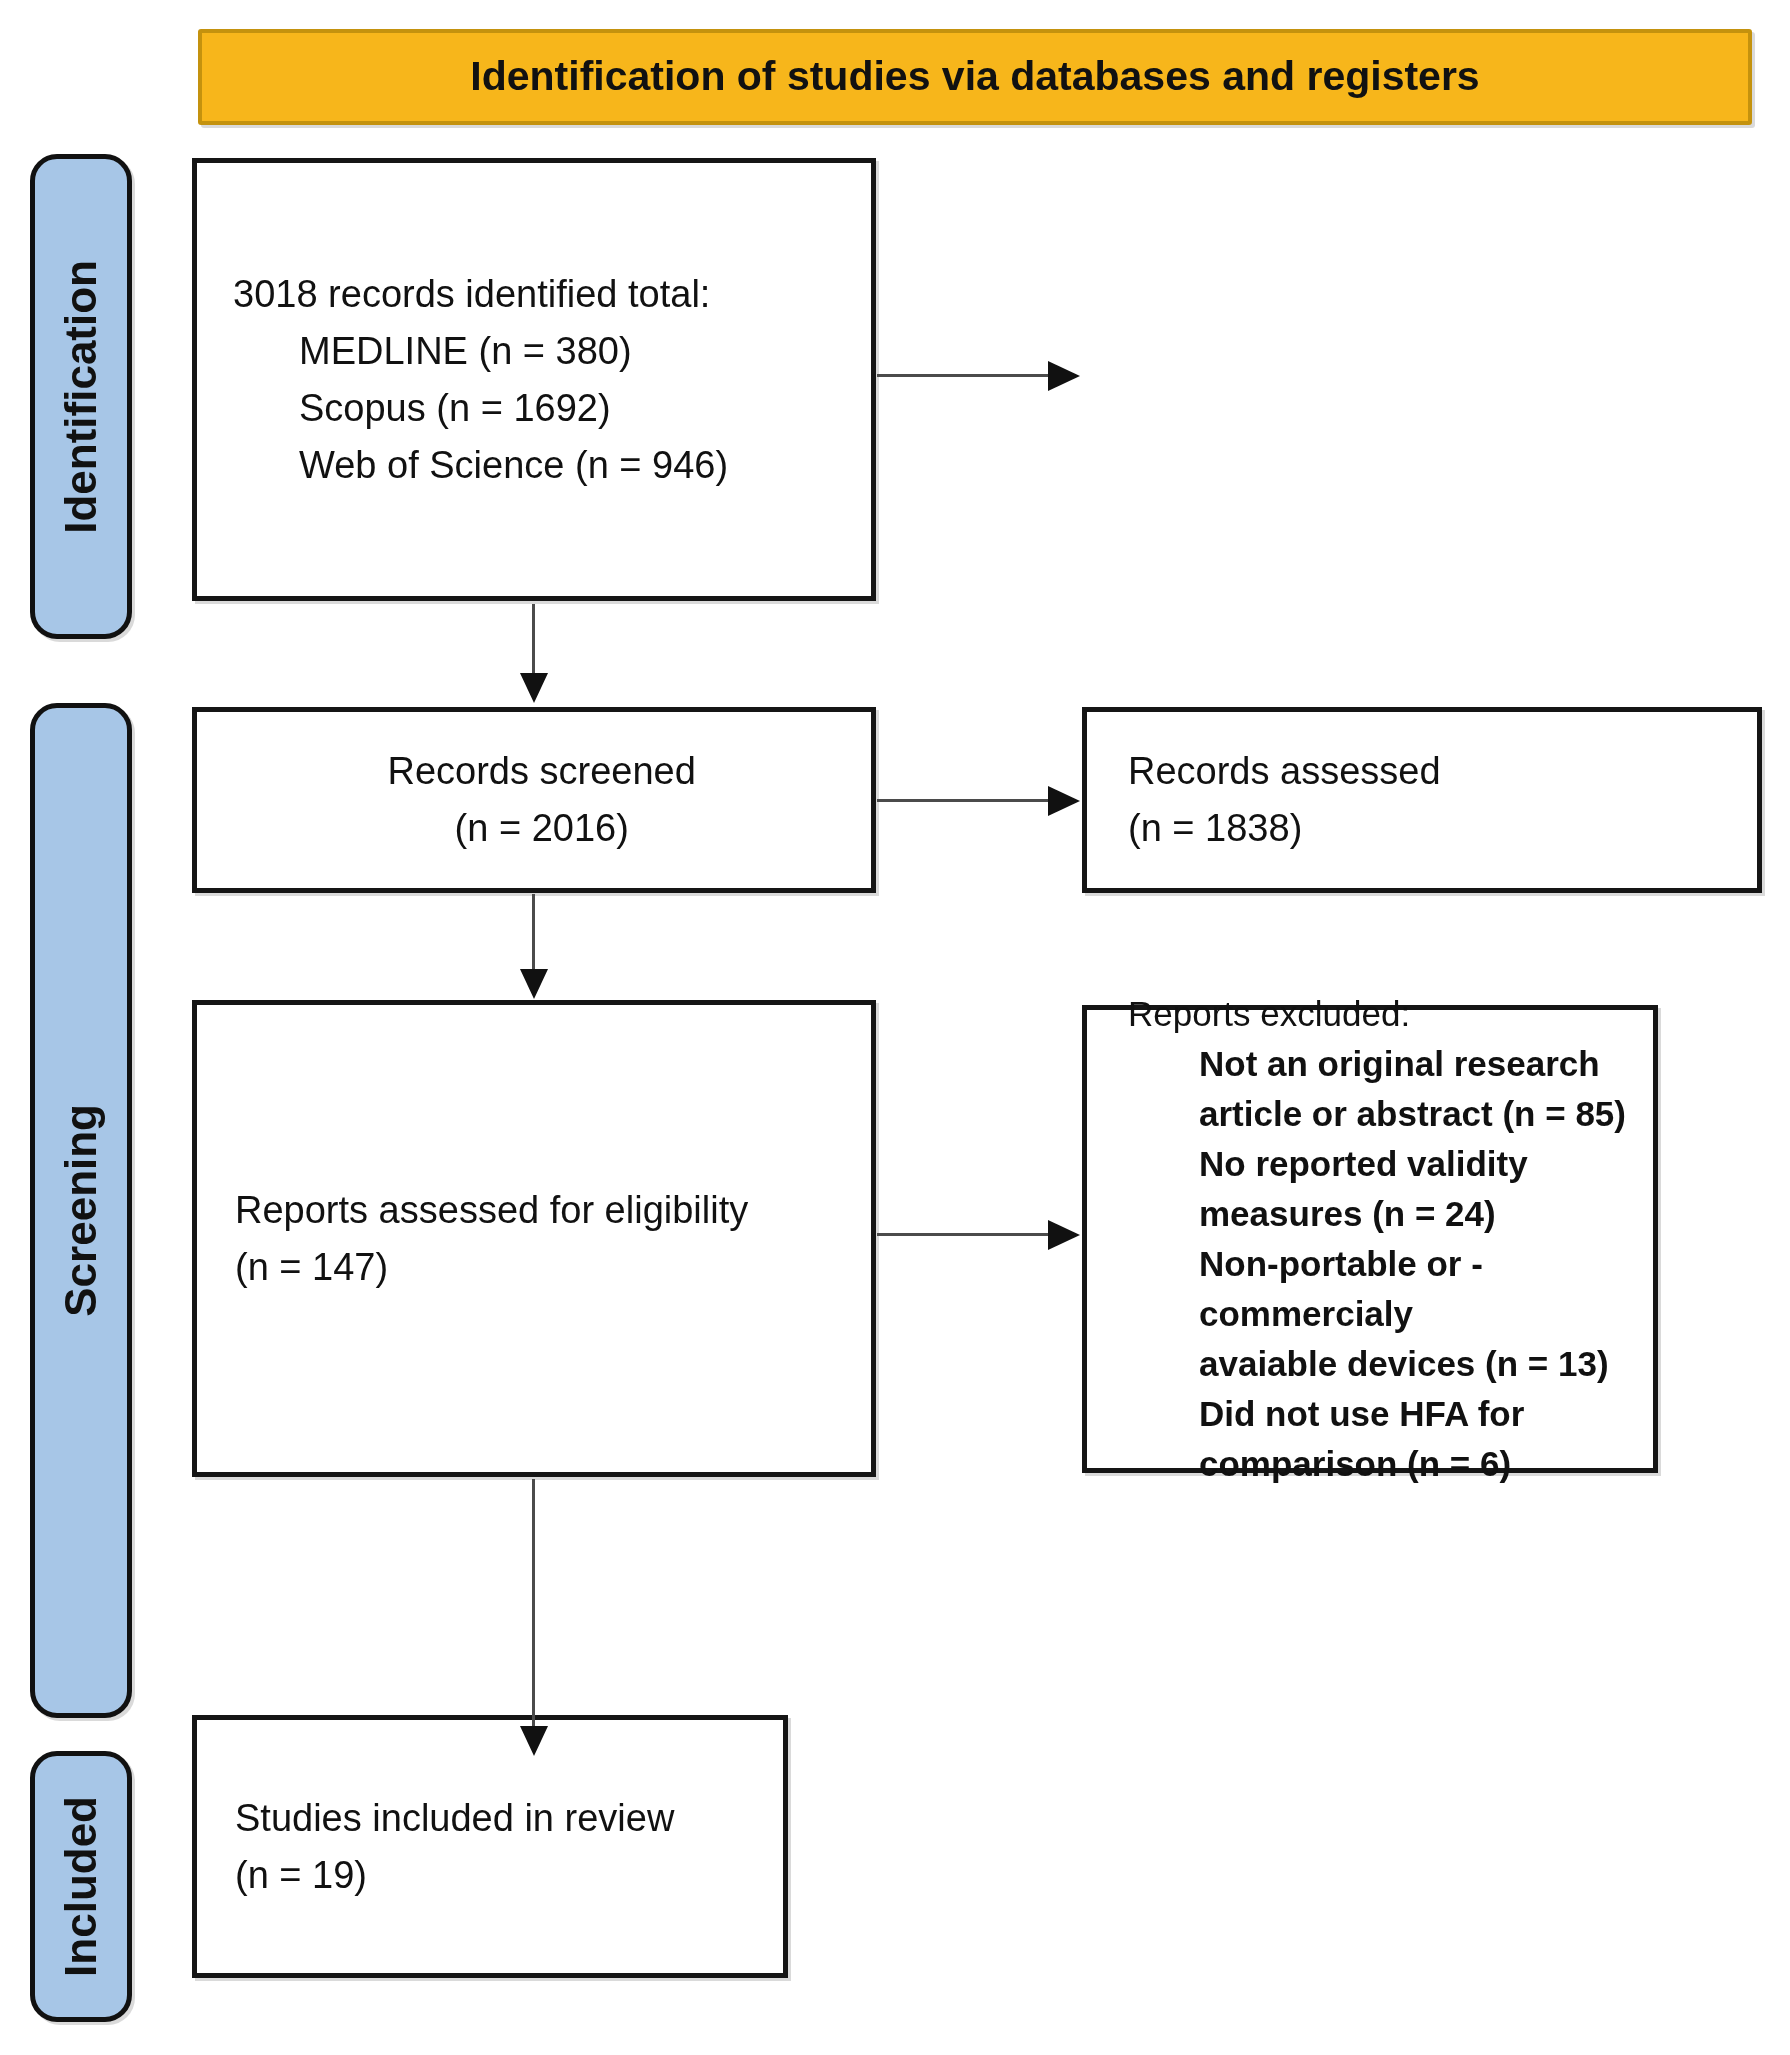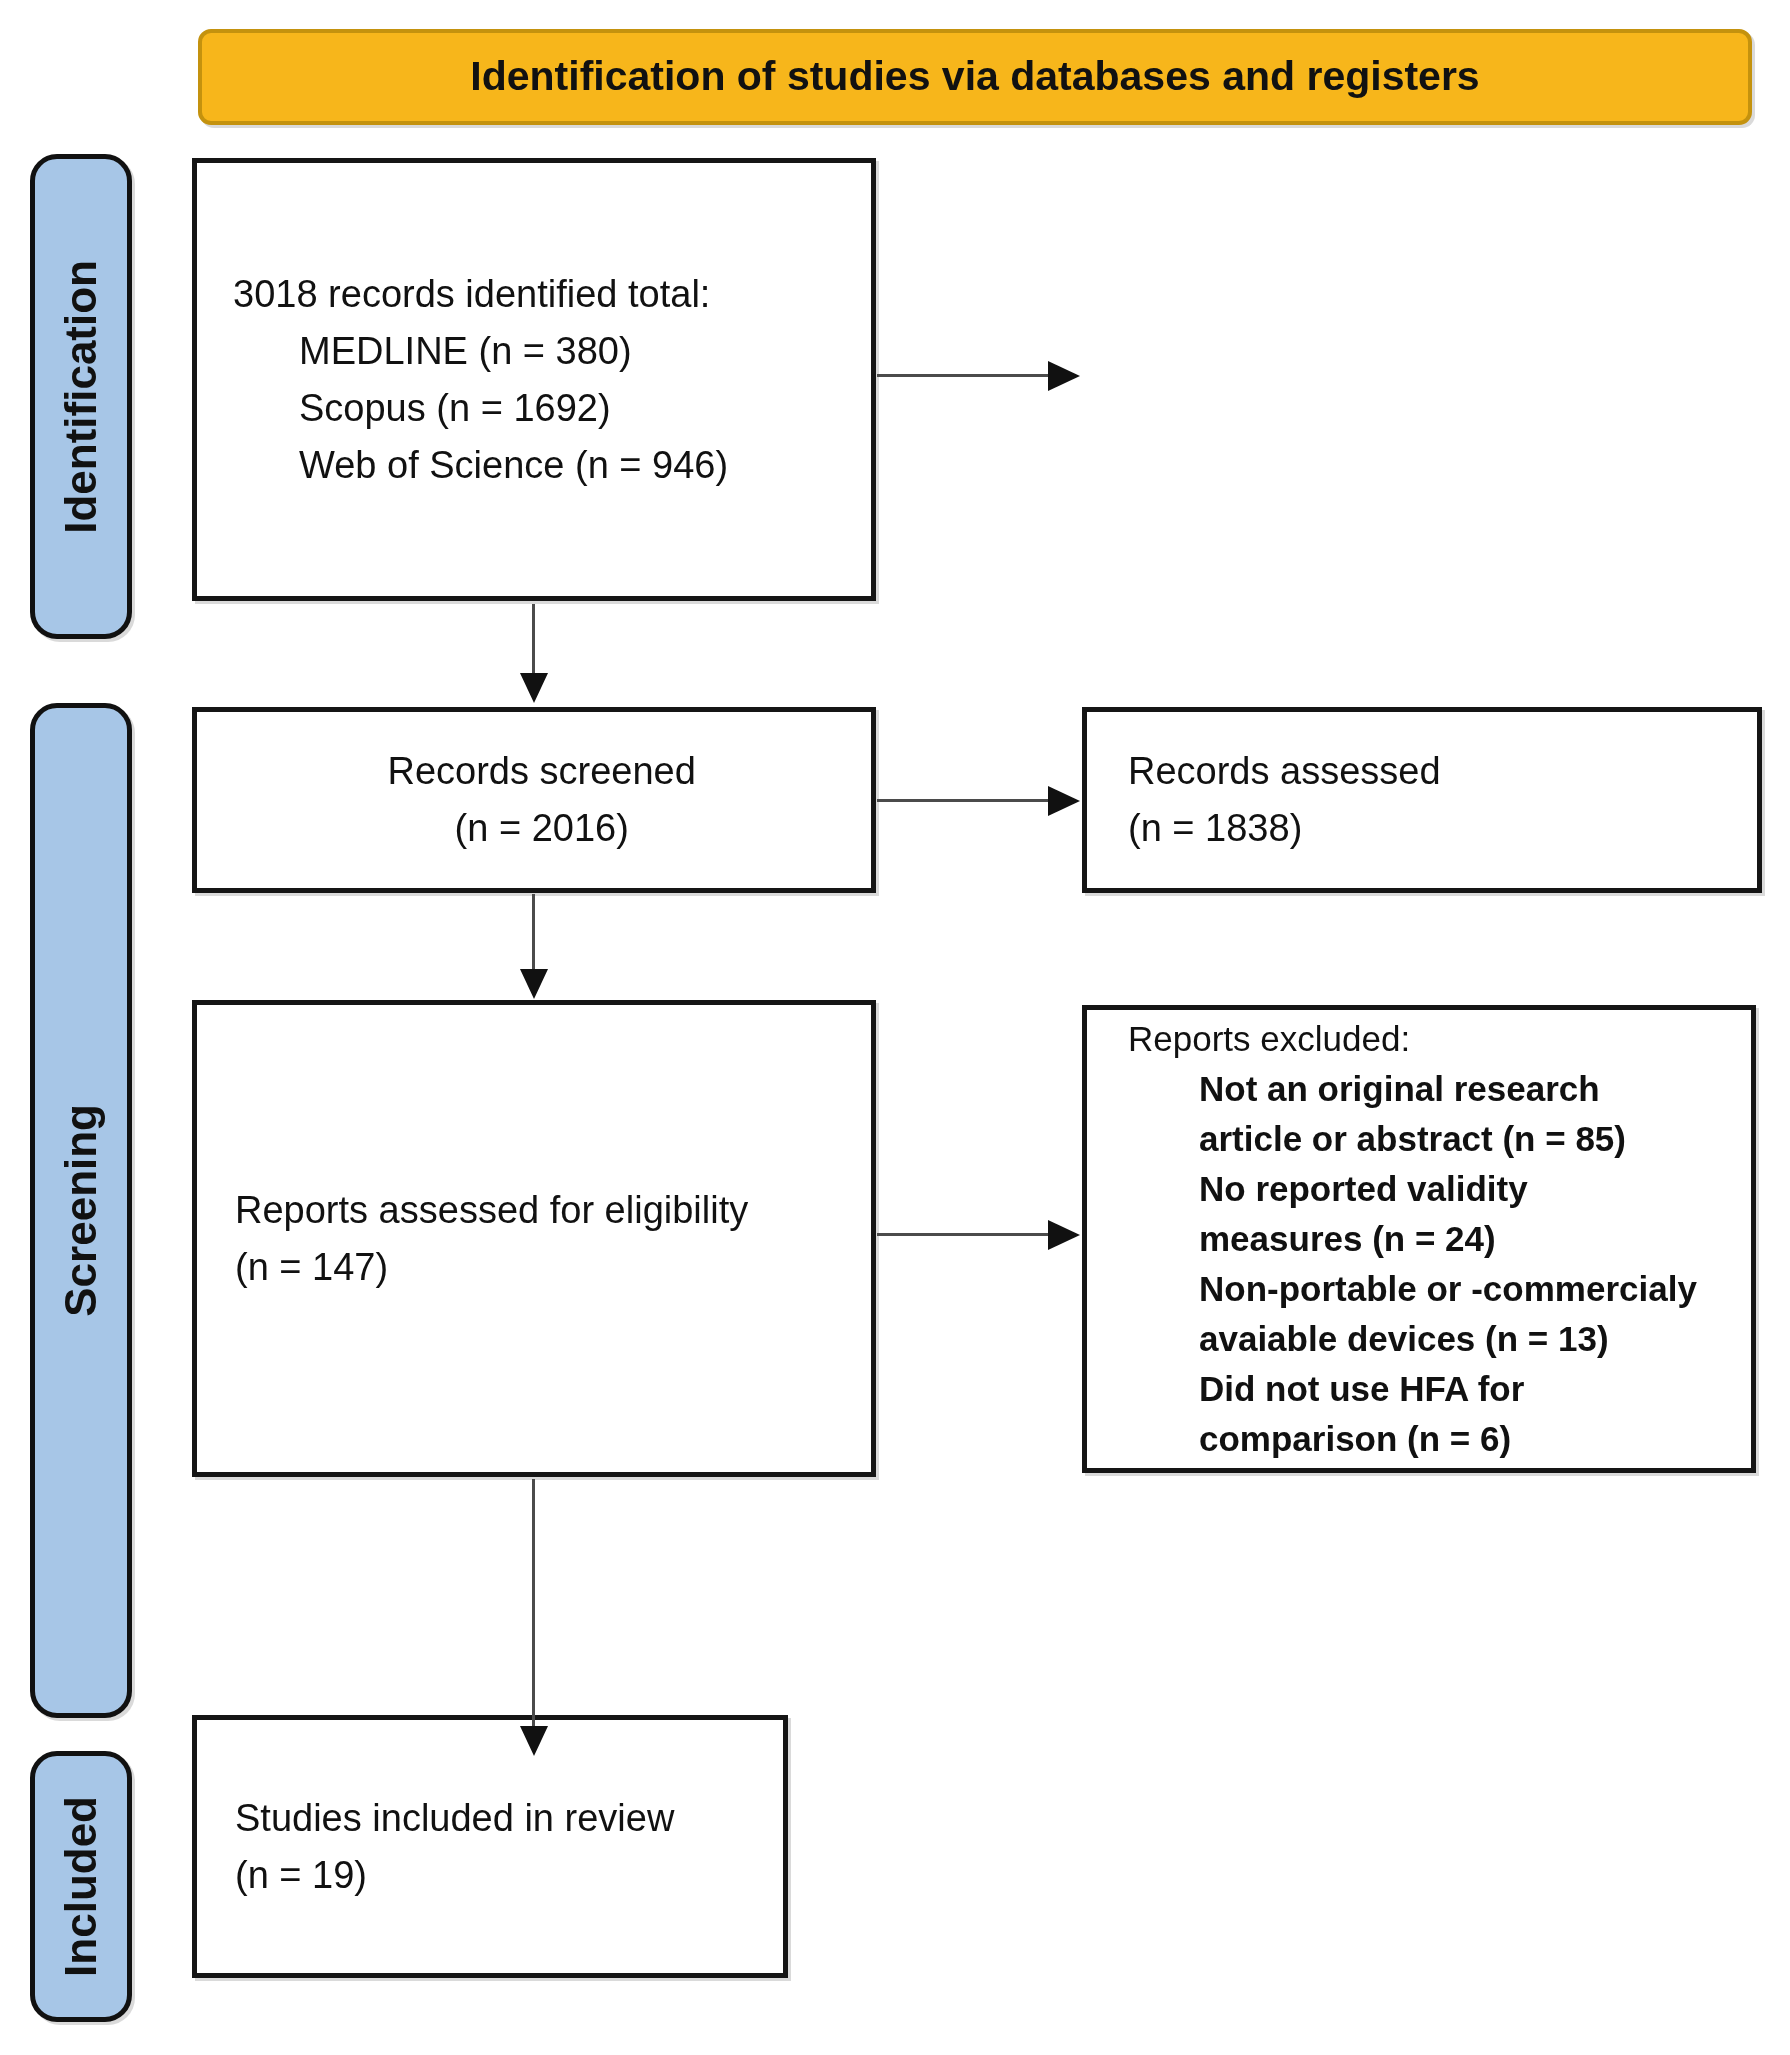--- a/index.html
+++ b/index.html
@@ -10,21 +10,21 @@
     background: #ffffff;
     font-family: "Liberation Sans", sans-serif;
     color: #111111;
   }
   
   .banner {
     position: absolute;
     left: 198px; top: 28.6px; width: 1554px; height: 96px;
     background: #F7B61B;
     border: 4.5px solid #C4920E;
-    border-radius: 13px;
+    border-radius: 3px;
     box-sizing: border-box;
     display: flex; align-items: center; justify-content: center;
     box-shadow: 3px 3px 0 rgba(150,150,150,0.35);
   }
   .banner-title { font-size: 41px; font-weight: bold; }
 
   
   .stage {
     position: absolute;
     left: 30px; width: 102px;
@@ -53,21 +53,21 @@
     box-sizing: border-box;
     display: flex; flex-direction: column; justify-content: center;
     font-size: 38px; line-height: 57px;
     box-shadow: 3px 3px 0 rgba(150,150,150,0.35);
   }
   .box-identified       { left: 192px;  top: 158px;  width: 684px; height: 443px; padding: 7.5px 22.6px 7.5px 36px; }
   .box-removed          { left: 1082px; top: 159px;  width: 680px; height: 442px; padding: 7.5px 22.6px 7.5px 41px; }
   .box-screened         { left: 192px;  top: 707px;  width: 684px; height: 186px; padding: 3.8px 22.6px 3.8px 38px; align-items: center; }
   .box-excluded         { left: 1082px; top: 707px;  width: 680px; height: 186px; padding: 3.8px 22.6px 3.8px 41px; }
   .box-assessed         { left: 192px;  top: 1000px; width: 684px; height: 477px; padding: 7.5px 15px 7.5px 38px; }
-  .box-reports-excluded { left: 1082px; top: 1005px; width: 674px; height: 468px;
+  .box-reports-excluded { left: 1082px; top: 1005px; width: 576px; height: 468px;
                           padding: 6px 19px 6px 41px; font-size: 35px; line-height: 50px; }
   .box-studies          { left: 192px;  top: 1715px; width: 596px; height: 263px; padding: 3.8px 22.6px 3.8px 38px; }
   .indent  { margin-left: 66px; }
   .indent2 { margin-left: 71px; font-weight: bold; }
 
   
   .arrow-h {
     position: absolute; height: 3px; background: #4b4b4b;
   }
   .arrow-h::after {

